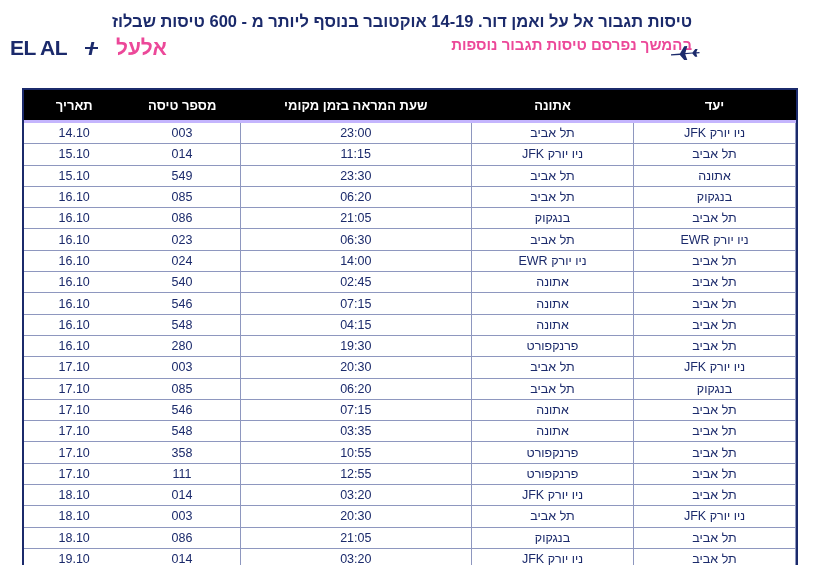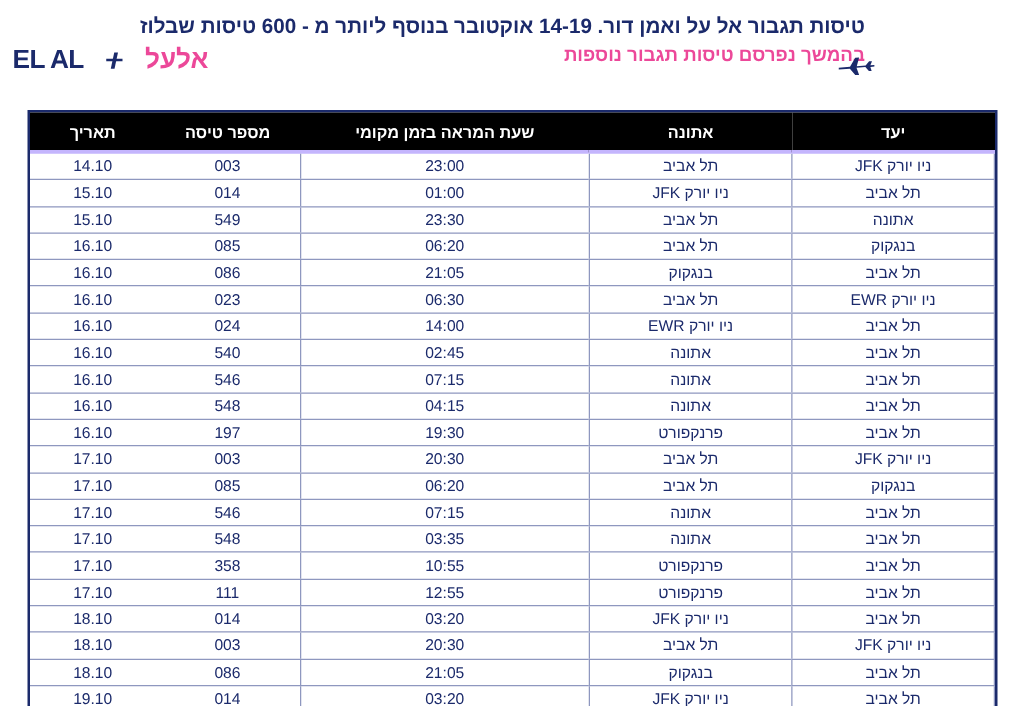--- a/index.html
+++ b/index.html
@@ -205,21 +205,21 @@
           <tr>
             <td class="cell-mixed">ניו יורק JFK</td>
             <td class="cell-mixed">תל אביב</td>
             <td class="cell-mixed">23:00</td>
             <td class="cell-mixed">003</td>
             <td class="cell-mixed">14.10</td>
           </tr>
           <tr>
             <td class="cell-mixed">תל אביב</td>
             <td class="cell-mixed">ניו יורק JFK</td>
-            <td class="cell-mixed">01:00</td>
+            <td class="cell-mixed">11:15</td>
             <td class="cell-mixed">014</td>
             <td class="cell-mixed">15.10</td>
           </tr>
           <tr>
             <td class="cell-mixed">אתונה</td>
             <td class="cell-mixed">תל אביב</td>
             <td class="cell-mixed">23:30</td>
             <td class="cell-mixed">549</td>
             <td class="cell-mixed">15.10</td>
           </tr>
@@ -269,21 +269,21 @@
             <td class="cell-mixed">תל אביב</td>
             <td class="cell-mixed">אתונה</td>
             <td class="cell-mixed">04:15</td>
             <td class="cell-mixed">548</td>
             <td class="cell-mixed">16.10</td>
           </tr>
           <tr>
             <td class="cell-mixed">תל אביב</td>
             <td class="cell-mixed">פרנקפורט</td>
             <td class="cell-mixed">19:30</td>
-            <td class="cell-mixed">197</td>
+            <td class="cell-mixed">280</td>
             <td class="cell-mixed">16.10</td>
           </tr>
           <tr>
             <td class="cell-mixed">ניו יורק JFK</td>
             <td class="cell-mixed">תל אביב</td>
             <td class="cell-mixed">20:30</td>
             <td class="cell-mixed">003</td>
             <td class="cell-mixed">17.10</td>
           </tr>
           <tr>

